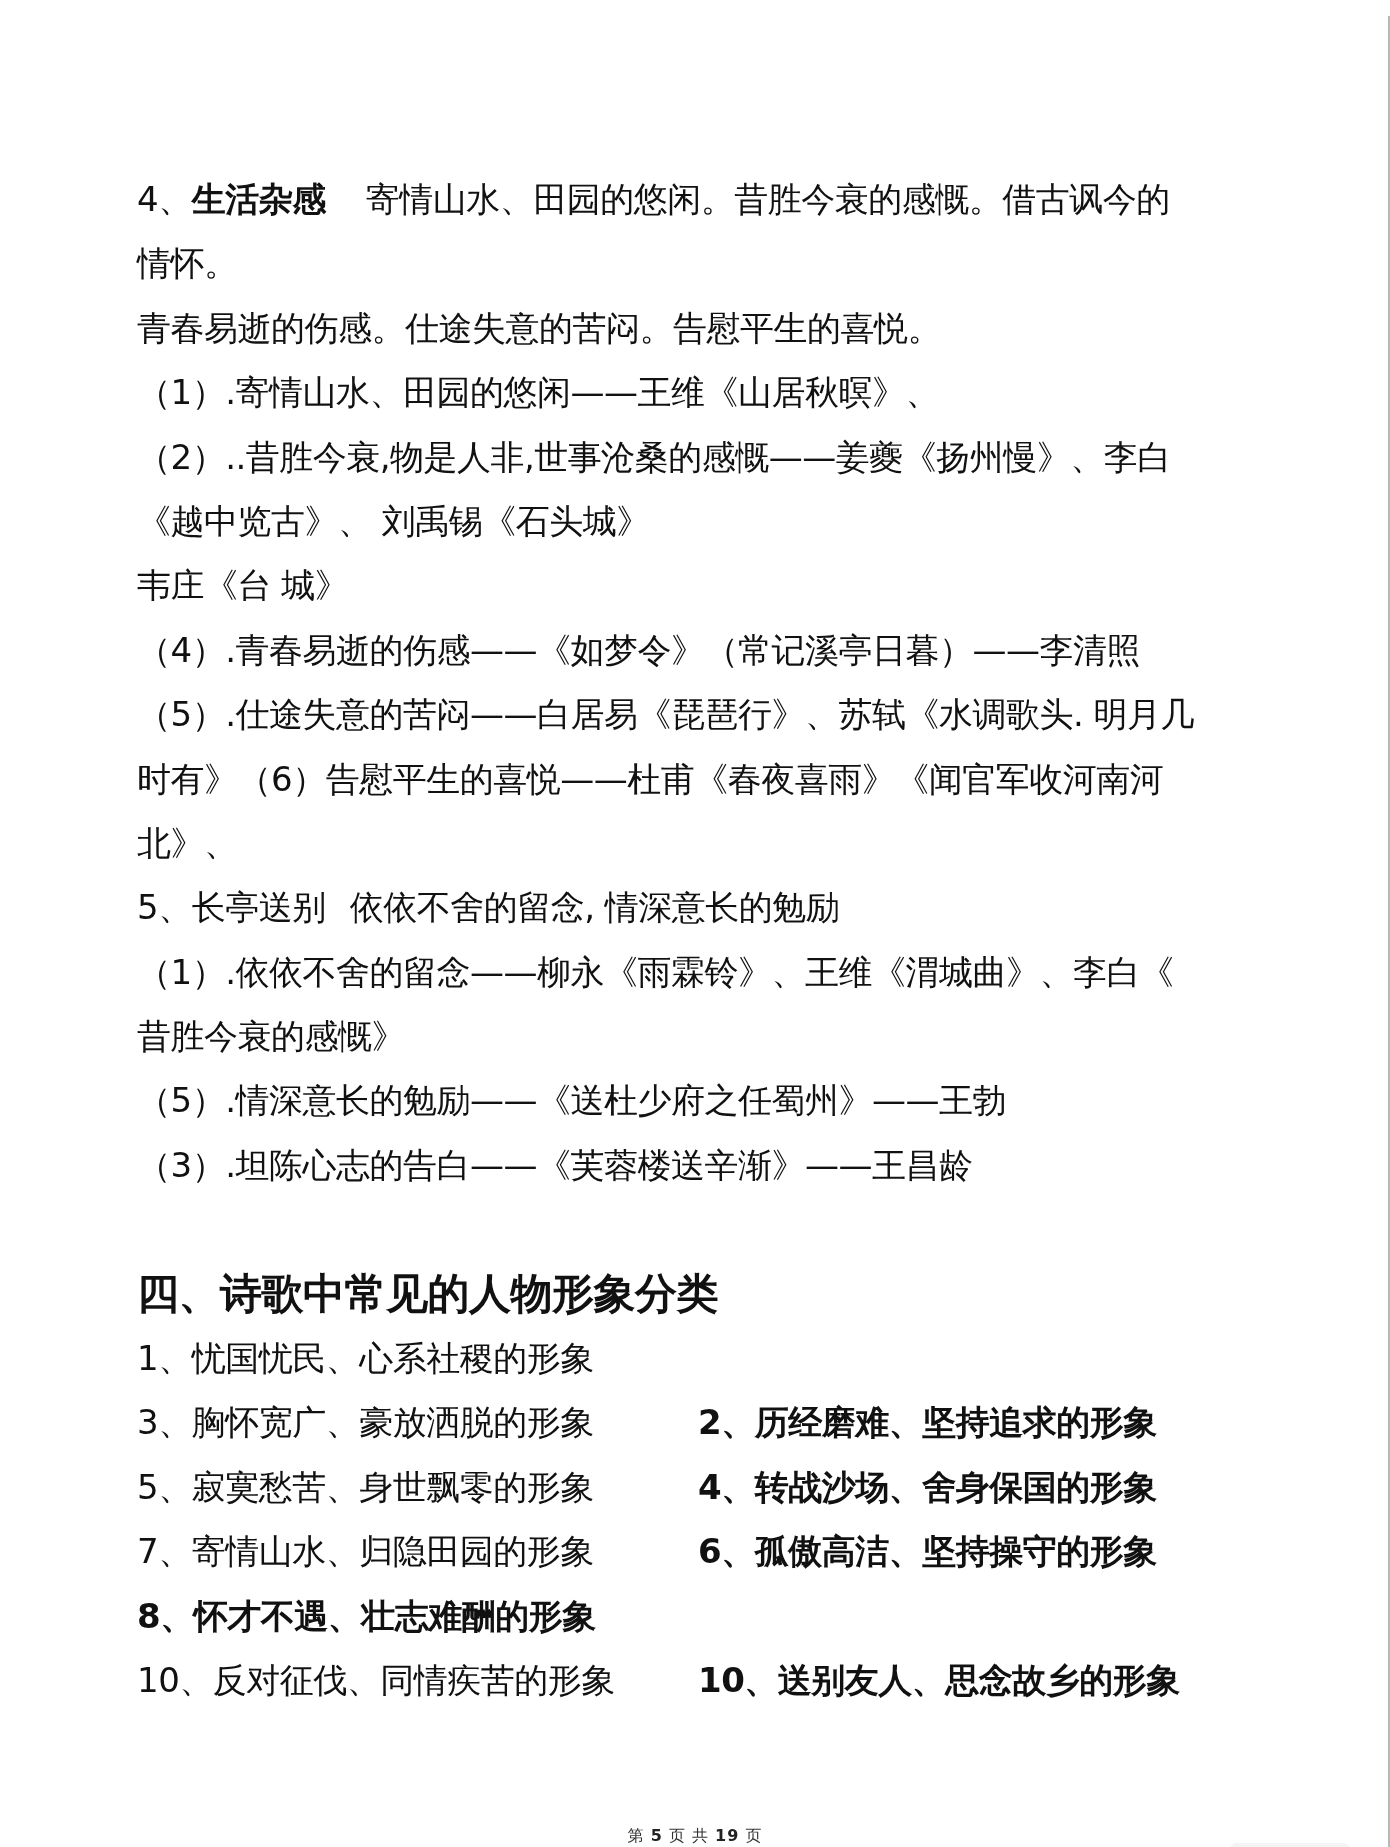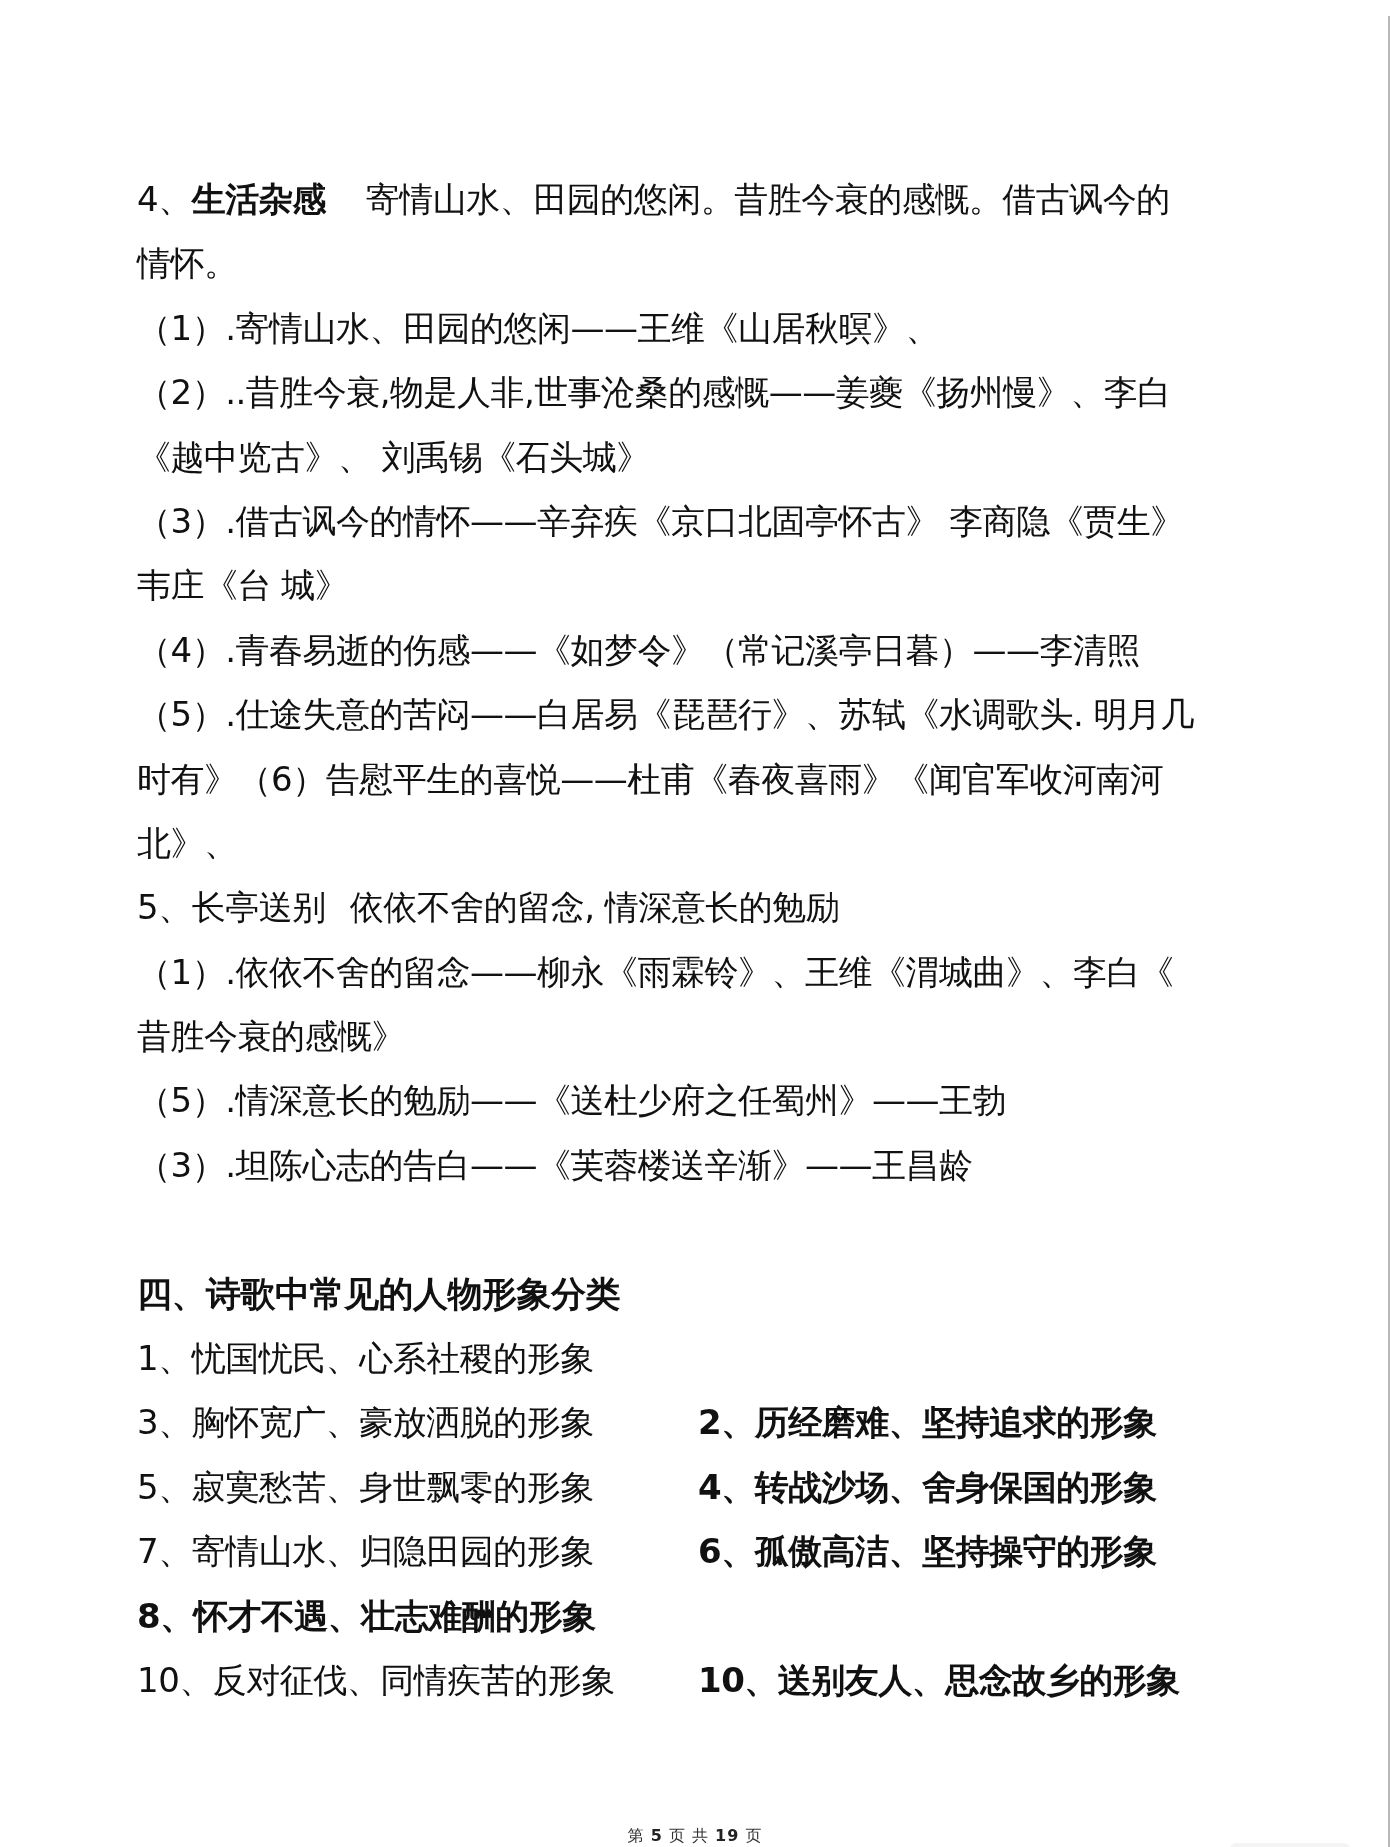--- a/index.html
+++ b/index.html
@@ -43,21 +43,21 @@
     font-size: 34px;
     white-space: nowrap;
     letter-spacing: -0.5px;
   }
   .blank { height: 64.4px; }
   .bold { font-weight: bold; }
   .gap { display: inline-block; width: 40px; }
   .gap-sm { display: inline-block; width: 24px; }
   .heading {
     font-weight: bold;
-    font-size: 35px;
+    font-size: 42px;
   }
   .two-col {
     display: flex;
     height: 64.4px;
     line-height: 64.4px;
     font-size: 34px;
     white-space: nowrap;
     letter-spacing: -0.5px;
   }
   .two-col .col-left { width: 561px; }
@@ -88,24 +88,24 @@
 
 <div class="page">
   <div class="right-rule"></div>
 
   <div class="content">
 
     <div class="line">
       <span>4、</span><span class="bold">生活杂感</span><span class="gap"></span><span>寄情山水、田园的悠闲。昔胜今衰的感慨。借古讽今的</span>
     </div>
     <div class="line">情怀。</div>
+    <div class="line">青春易逝的伤感。仕途失意的苦闷。告慰平生的喜悦。</div>
     <div class="line">（1）.寄情山水、田园的悠闲——王维《山居秋暝》、</div>
     <div class="line">（2）..昔胜今衰,物是人非,世事沧桑的感慨——姜夔《扬州慢》、李白</div>
     <div class="line">《越中览古》、 刘禹锡《石头城》</div>
-    <div class="line">（3）.借古讽今的情怀——辛弃疾《京口北固亭怀古》  李商隐《贾生》</div>
     <div class="line">韦庄《台 城》</div>
     <div class="line">（4）.青春易逝的伤感——《如梦令》（常记溪亭日暮）——李清照</div>
     <div class="line">（5）.仕途失意的苦闷——白居易《琵琶行》、苏轼《水调歌头. 明月几</div>
     <div class="line">时有》（6）告慰平生的喜悦——杜甫《春夜喜雨》《闻官军收河南河</div>
     <div class="line">北》、</div>
 
     <div class="line">
       <span>5、</span><span>长亭送别</span><span class="gap-sm"></span><span>依依不舍的留念,  情深意长的勉励</span>
     </div>
     <div class="line">（1）.依依不舍的留念——柳永《雨霖铃》、王维《渭城曲》、李白《</div>

